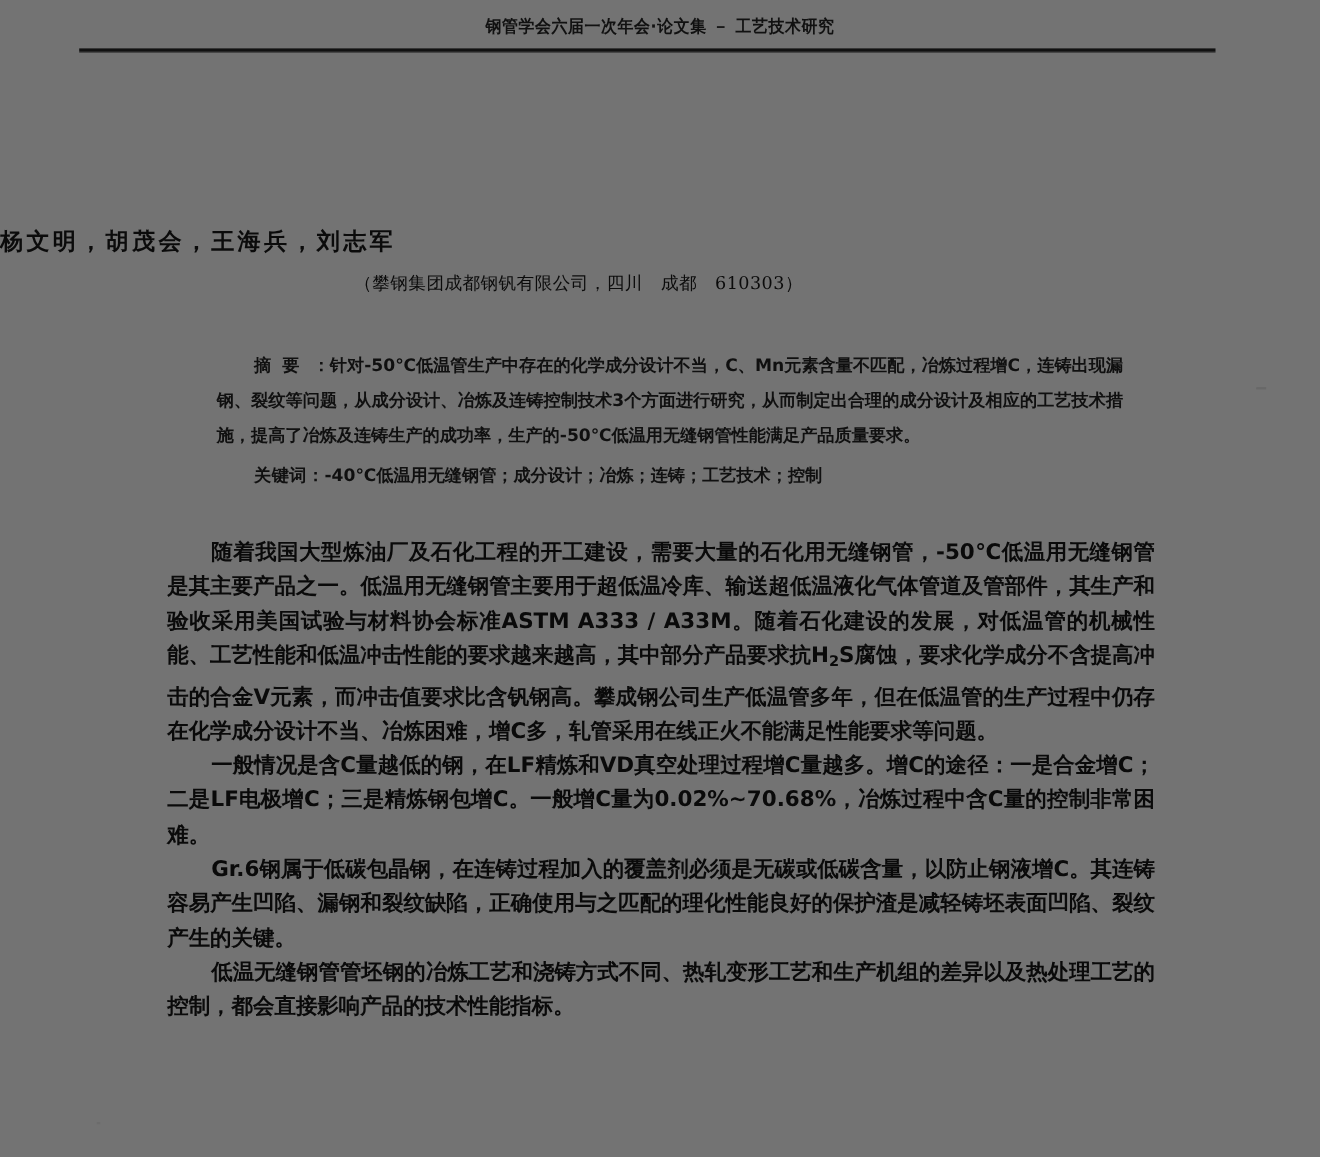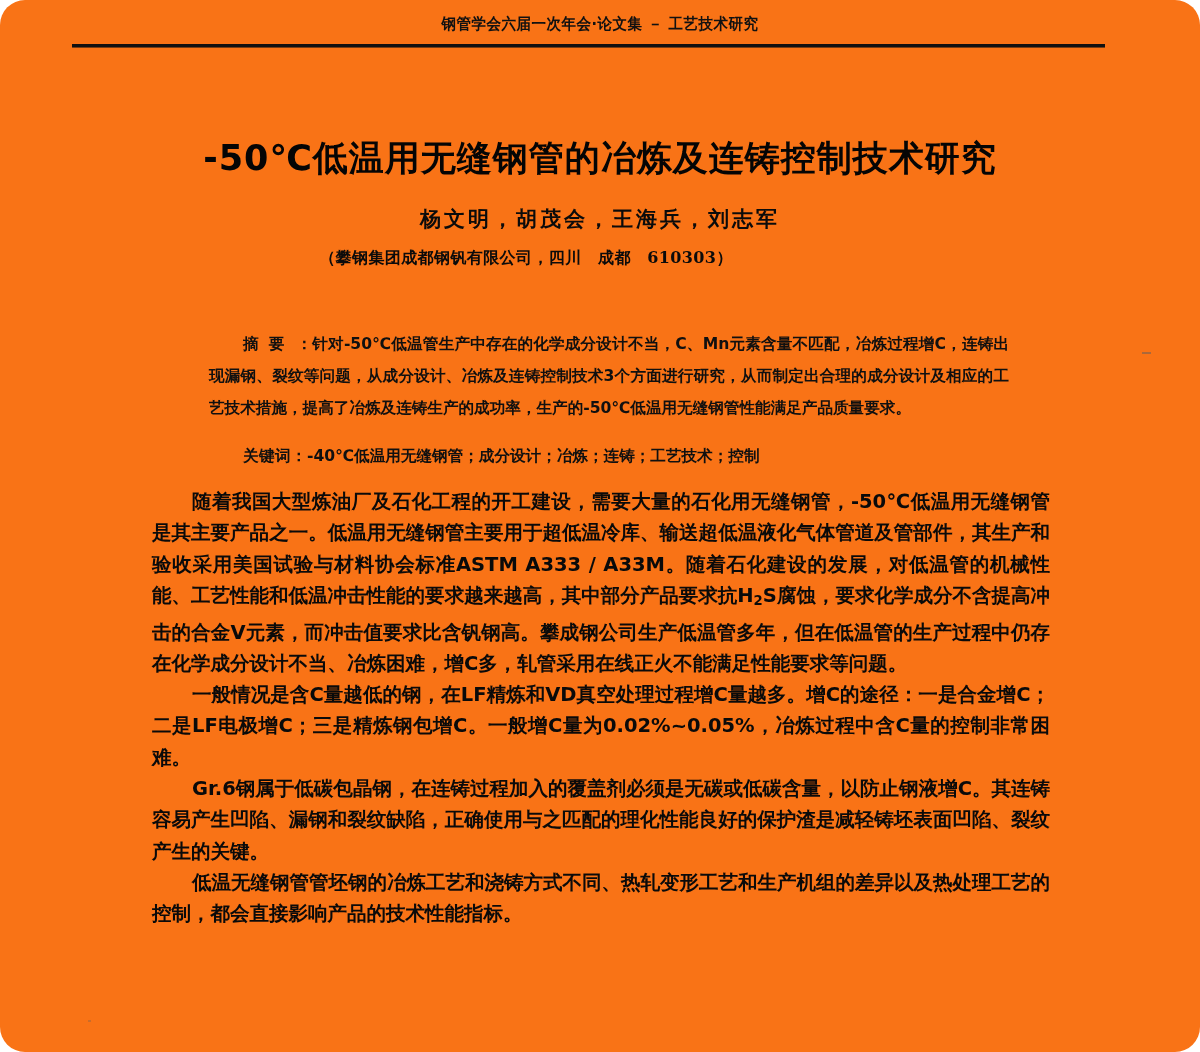--- a/index.html
+++ b/index.html
@@ -14,22 +14,21 @@
     overflow: hidden;
     font-family: "DejaVu Sans", "Liberation Sans", sans-serif;
     color: #0a0a0a;
     position: relative;
   }
 
   .page {
     position: relative;
     width: 1200px;
     height: 1052px;
-    background: #f97316;
-    border-radius: 25px;
+    background: #737373;
   }
 
   
   .running-head {
     position: absolute;
     left: 0;
     top: 14px;
     width: 1200px;
     text-align: center;
   }
@@ -74,56 +73,56 @@
     color: #050505;
     font-family: "DejaVu Sans", "Liberation Sans", sans-serif;
   }
 
   
   .authors {
     position: absolute;
     left: 0;
     top: 205px;
     width: 1200px;
-    text-align: center;
+    text-align: left;
     font-size: 21px;
     font-weight: bold;
     letter-spacing: 3px;
     color: #0b0b0b;
     font-family: "DejaVu Serif", "Liberation Serif", serif;
   }
   .affiliation {
     position: absolute;
     left: 0;
     top: 248px;
     width: 1052px;
     text-align: center;
     font-size: 16px;
-    font-weight: bold;
+    font-weight: normal;
     letter-spacing: .4px;
     color: #0b0b0b;
     font-family: "DejaVu Serif", "Liberation Serif", serif;
   }
 
   
   .abstract-block {
     position: absolute;
     left: 193px;
     top: 312px;
     width: 832px;
     font-size: 15.6px;
     line-height: 32px;
     font-weight: bold;
     color: #101010;
     text-align: justify;
     text-justify: inter-character;
     font-family: "DejaVu Sans", "Liberation Sans", sans-serif;
   }
   .abstract-block p {
-    margin: 16px;
+    margin: 4px;
   }
   .abstract-body {
     text-indent: 34px;
   }
   .abstract-label {
     letter-spacing: 10px;
     padding-right: 2px;
   }
   .keywords {
     text-indent: 34px;
@@ -170,33 +169,32 @@
 </head>
 <body>
 
 <div class="page">
 
   <div class="running-head">
     <span class="running-head-text">钢管学会六届一次年会·论文集 － 工艺技术研究</span>
   </div>
   <div class="header-rule"></div>
 
-  <h1 class="title">-50℃低温用无缝钢管的冶炼及连铸控制技术研究</h1>
 
   <div class="authors">杨文明，胡茂会，王海兵，刘志军</div>
   <div class="affiliation">（攀钢集团成都钢钒有限公司，四川　成都　610303）</div>
 
   <div class="abstract-block">
     <p class="abstract-body"><span class="abstract-label">摘要</span><span>：</span><span>针对-50℃低温管生产中存在的化学成分设计不当，C、Mn元素含量不匹配，冶炼过程增C，连铸出现漏钢、裂纹等问题，从成分设计、冶炼及连铸控制技术3个方面进行研究，从而制定出合理的成分设计及相应的工艺技术措施，提高了冶炼及连铸生产的成功率，生产的-50℃低温用无缝钢管性能满足产品质量要求。</span></p>
     <p class="keywords"><span class="kw-label">关键词：</span><span>-40℃低温用无缝钢管；成分设计；冶炼；连铸；工艺技术；控制</span></p>
   </div>
 
   <div class="body-text">
     <p>随着我国大型炼油厂及石化工程的开工建设，需要大量的石化用无缝钢管，-50℃低温用无缝钢管是其主要产品之一。低温用无缝钢管主要用于超低温冷库、输送超低温液化气体管道及管部件，其生产和验收采用美国试验与材料协会标准ASTM A333 / A33M。随着石化建设的发展，对低温管的机械性能、工艺性能和低温冲击性能的要求越来越高，其中部分产品要求抗H<sub>2</sub>S腐蚀，要求化学成分不含提高冲击的合金V元素，而冲击值要求比含钒钢高。攀成钢公司生产低温管多年，但在低温管的生产过程中仍存在化学成分设计不当、冶炼困难，增C多，轧管采用在线正火不能满足性能要求等问题。</p>
-    <p>一般情况是含C量越低的钢，在LF精炼和VD真空处理过程增C量越多。增C的途径：一是合金增C；二是LF电极增C；三是精炼钢包增C。一般增C量为0.02%~0.05%，冶炼过程中含C量的控制非常困难。</p>
+    <p>一般情况是含C量越低的钢，在LF精炼和VD真空处理过程增C量越多。增C的途径：一是合金增C；二是LF电极增C；三是精炼钢包增C。一般增C量为0.02%~70.68%，冶炼过程中含C量的控制非常困难。</p>
     <p>Gr.6钢属于低碳包晶钢，在连铸过程加入的覆盖剂必须是无碳或低碳含量，以防止钢液增C。其连铸容易产生凹陷、漏钢和裂纹缺陷，正确使用与之匹配的理化性能良好的保护渣是减轻铸坯表面凹陷、裂纹产生的关键。</p>
     <p>低温无缝钢管管坯钢的冶炼工艺和浇铸方式不同、热轧变形工艺和生产机组的差异以及热处理工艺的控制，都会直接影响产品的技术性能指标。</p>
   </div>
 
   <div class="speck s1"></div>
   <div class="speck s2"></div>
 
 </div>
 
 </body></html>

